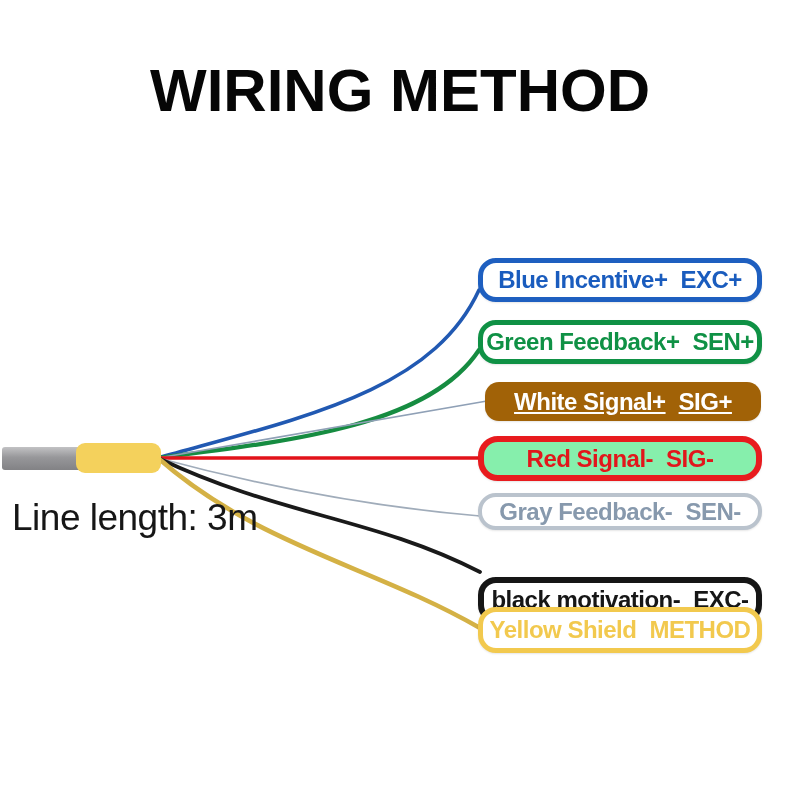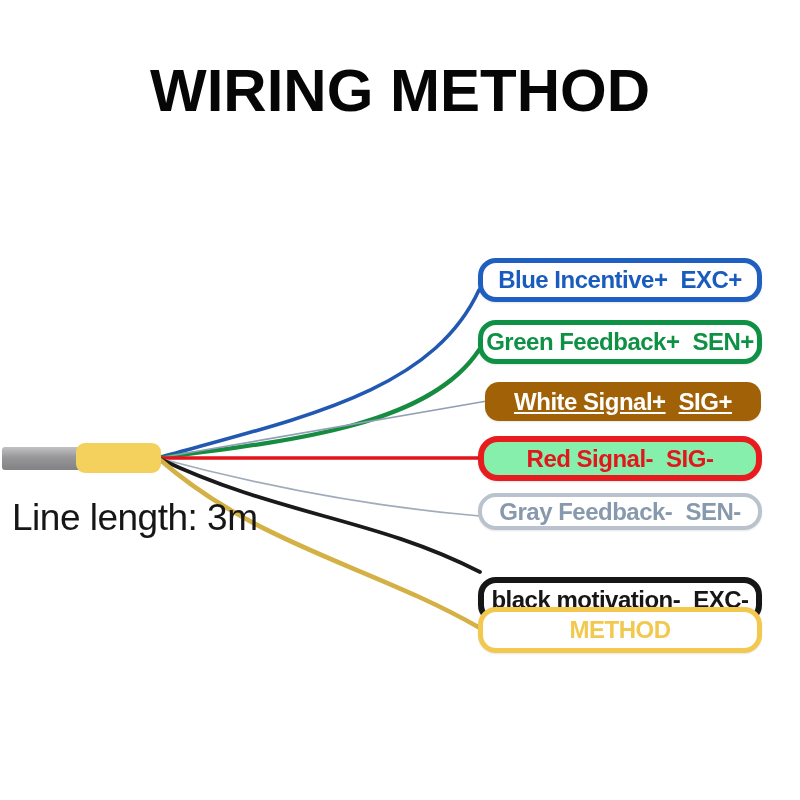--- a/index.html
+++ b/index.html
@@ -72,16 +72,17 @@
     <span class="nm">Gray Feedback-</span>
     <span class="cd">SEN-</span>
   </div>
 
   <div class="wire-box" style="top: 549px; height: 46px; border-color: rgb(22, 22, 22); border-width: 6px; color: rgb(22, 22, 22); background: rgb(255, 255, 255); margin-top: 28px;">
     <span class="nm">black motivation-</span>
     <span class="cd">EXC-</span>
   </div>
 
   <div class="wire-box" style="top: 607px; height: 46px; border-color: rgb(242, 201, 78); border-width: 5px; color: rgb(242, 201, 78); background: rgb(255, 255, 255);">
+    <span class="nm">Yellow Shield</span>
     <span class="cd">METHOD</span>
   </div>
 
 </div>
 
 </body></html>

